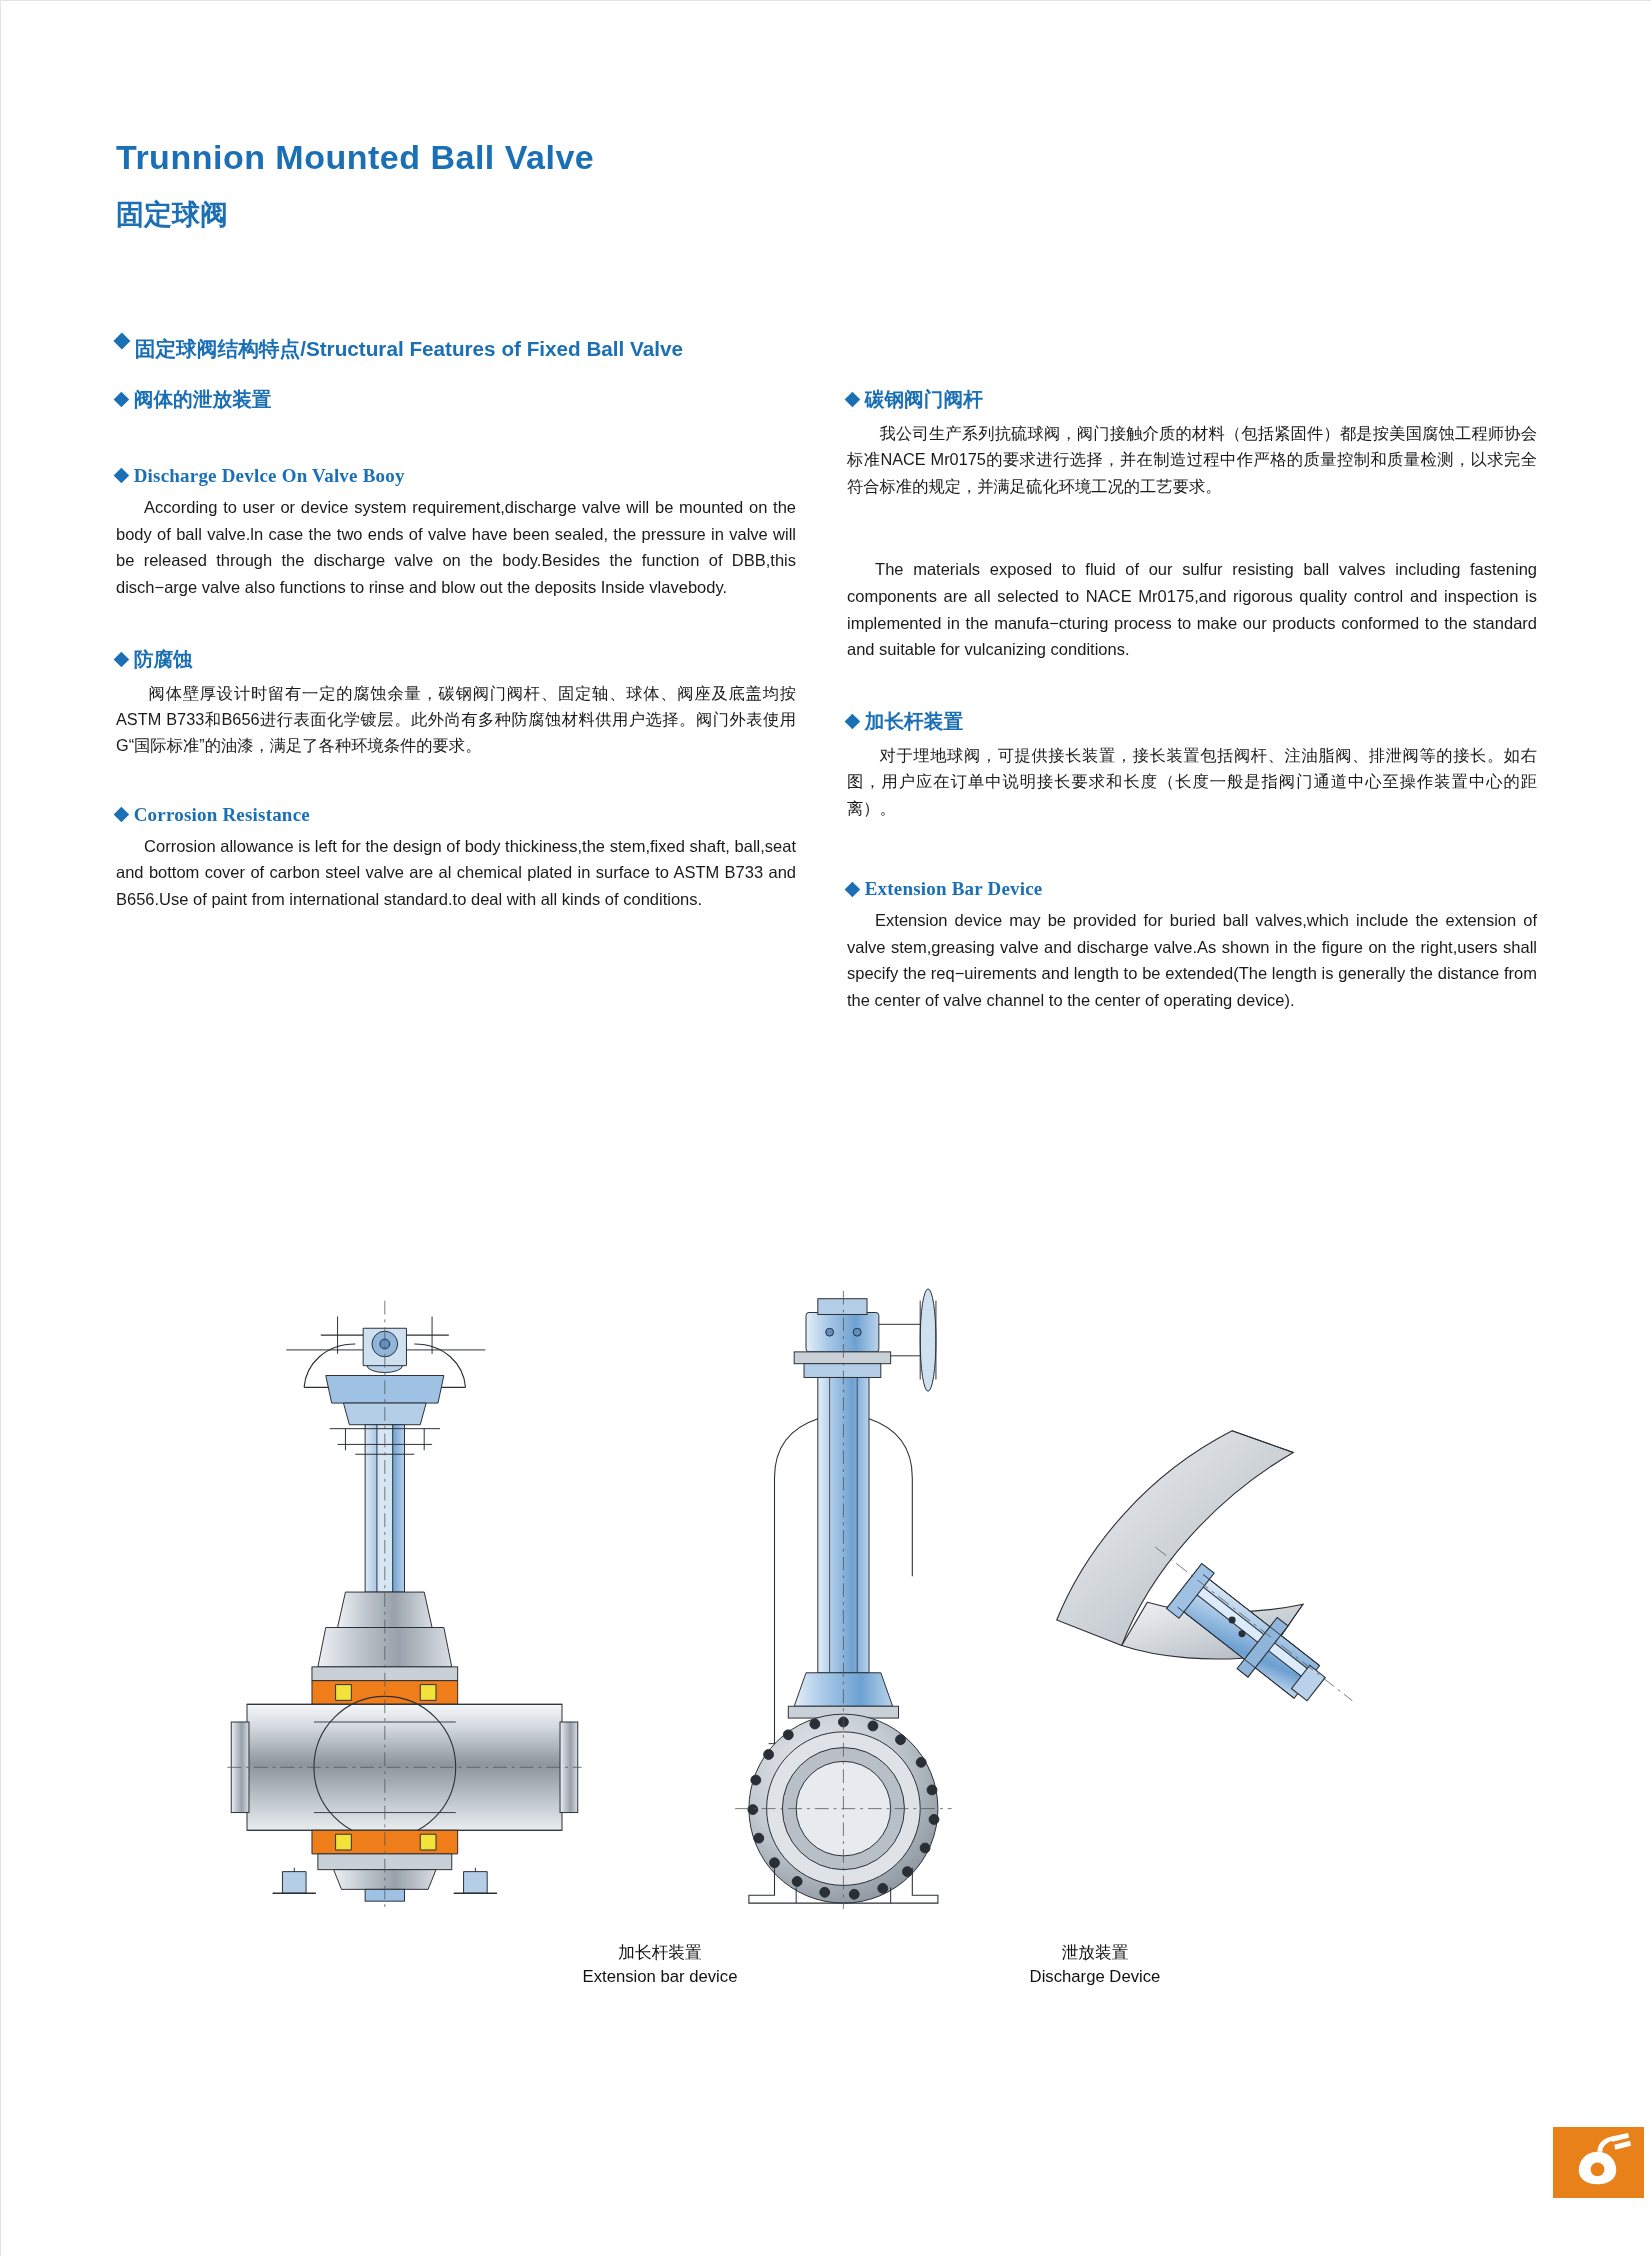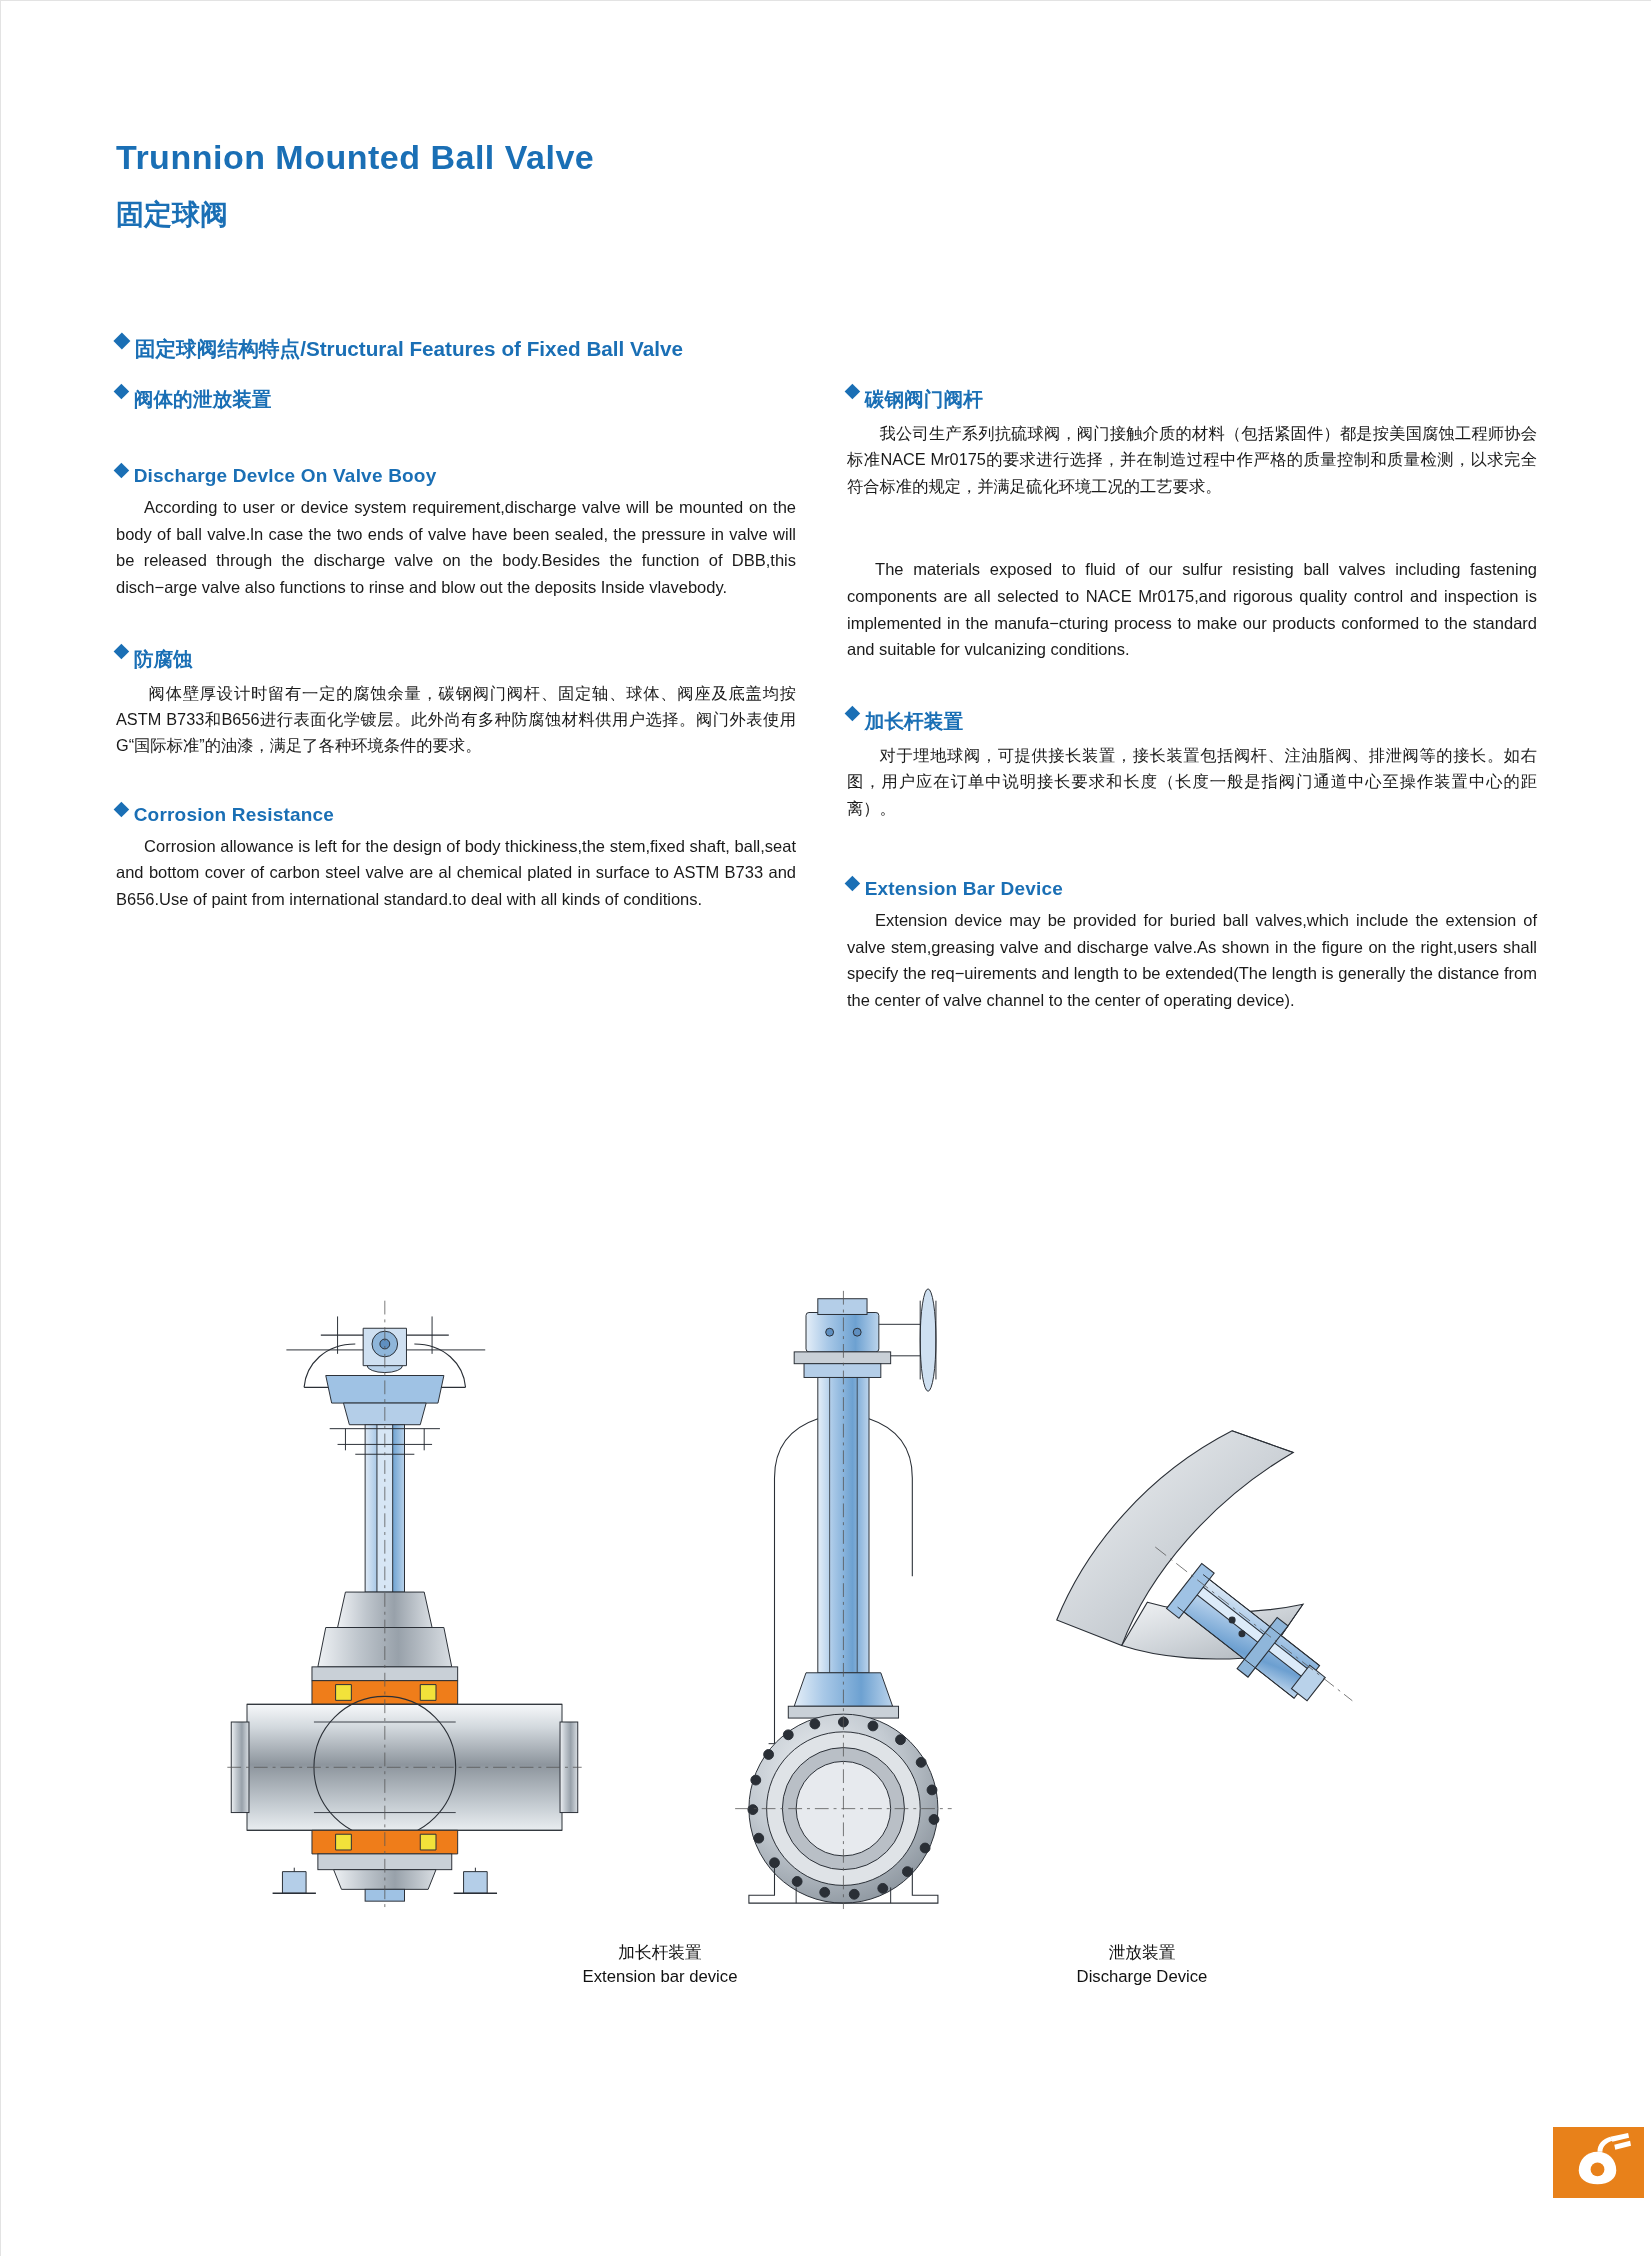--- a/index.html
+++ b/index.html
@@ -65,25 +65,26 @@
     position: absolute;
     left: 116px;
     top: 386px;
     width: 1420px;
   }
   .col-left { position: absolute; left: 0; top: 0; width: 680px; }
   .col-right { position: absolute; left: 731px; top: 0; width: 690px; }
 
   .sub-head {
     display: flex;
-    align-items: flex-start;
+    align-items: center;
     font-size: 19px;
     font-weight: bold;
     color: #1a6fb5;
     margin: 0 0 6.9px 0;
+    font-family: Liberation Serif, serif;
   }
   .sub-head.cn { font-size: 19.7px; }
   .sub-head.en { font-size: 19px; letter-spacing: 0.2px; }
 
   p.body-cn {
     margin: 0;
     font-size: 16.3px;
     line-height: 1.62;
     color: #1a1a1a;
     text-indent: 2em;
@@ -429,21 +430,21 @@
           </g>
         </g>
       </svg>
     </div>
 
     <div class="caption" style="left:512px; top:660px;">
       <div class="cn">加长杆装置</div>
       <div class="en">Extension bar device</div>
     </div>
 
-    <div class="caption" style="left:994px; top:660px;">
+    <div class="caption" style="left:947px; top:660px;">
       <div class="cn">泄放装置</div>
       <div class="en">Discharge Device</div>
     </div>
   </div>
 
   <div class="logo-block">
     <svg width="91" height="71" viewBox="0 0 92 72">
       <g fill="#ffffff">
         <path d="M26 44 C26 33 34 25 45 25 C56 25 64 33 64 44 C64 52 57 58 45 58 C33 58 26 52 26 44 Z"></path>
         <path d="M45 25 C45 18 50 12 58 10 L60 14 C54 16 50 20 50 25 Z"></path>

